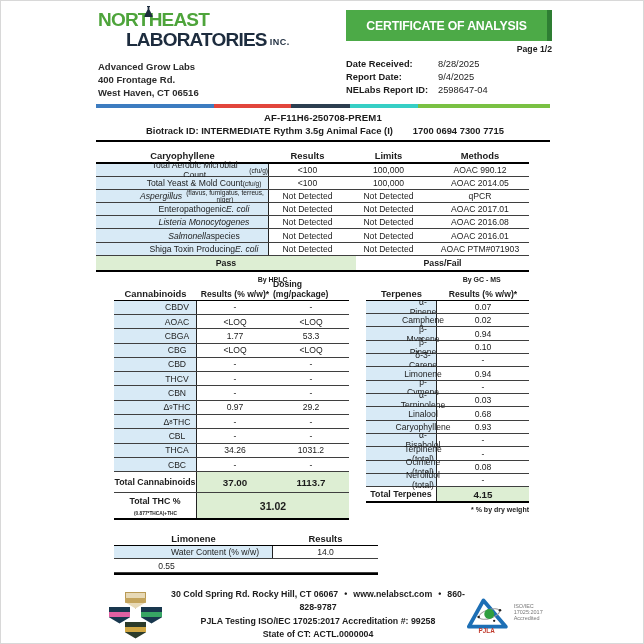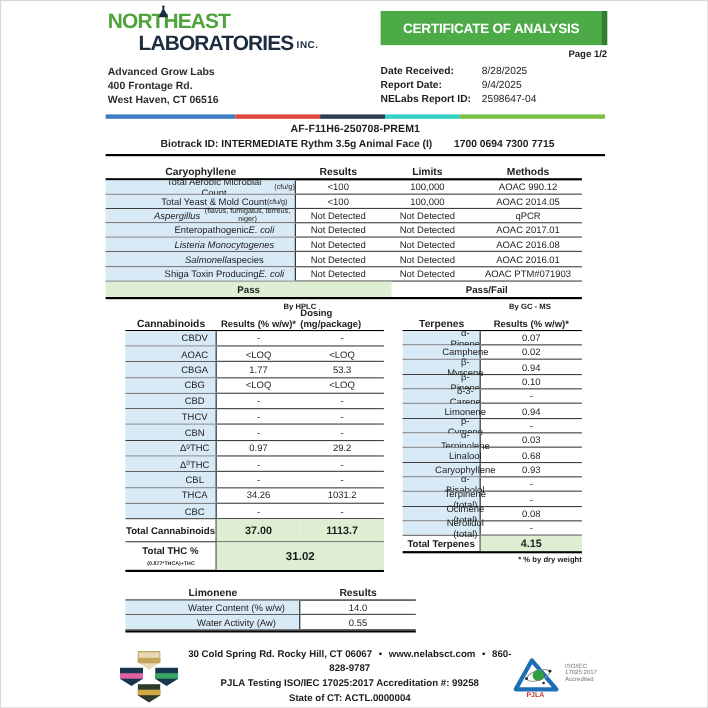--- a/index.html
+++ b/index.html
@@ -458,23 +458,20 @@
     </div>
     <div>
 
     <div class="trow">
           <div class="c mo-name cell-blue">
             <span class="seg-n">Water Content (% w/w)</span>
           </div>
           <div class="c mo-res">14.0</div>
         </div>
         <div class="trow">
-          <div class="c mo-name cell-blue">
-            <span class="seg-n">Water Activity (Aw)</span>
-          </div>
           <div class="c mo-res">0.55</div>
         </div>
       </div>
   </div>
 
   <div class="footer">
     <div class="badges">
       <div class="badge badge-top">
           <div class="stripe"></div>
         </div>

